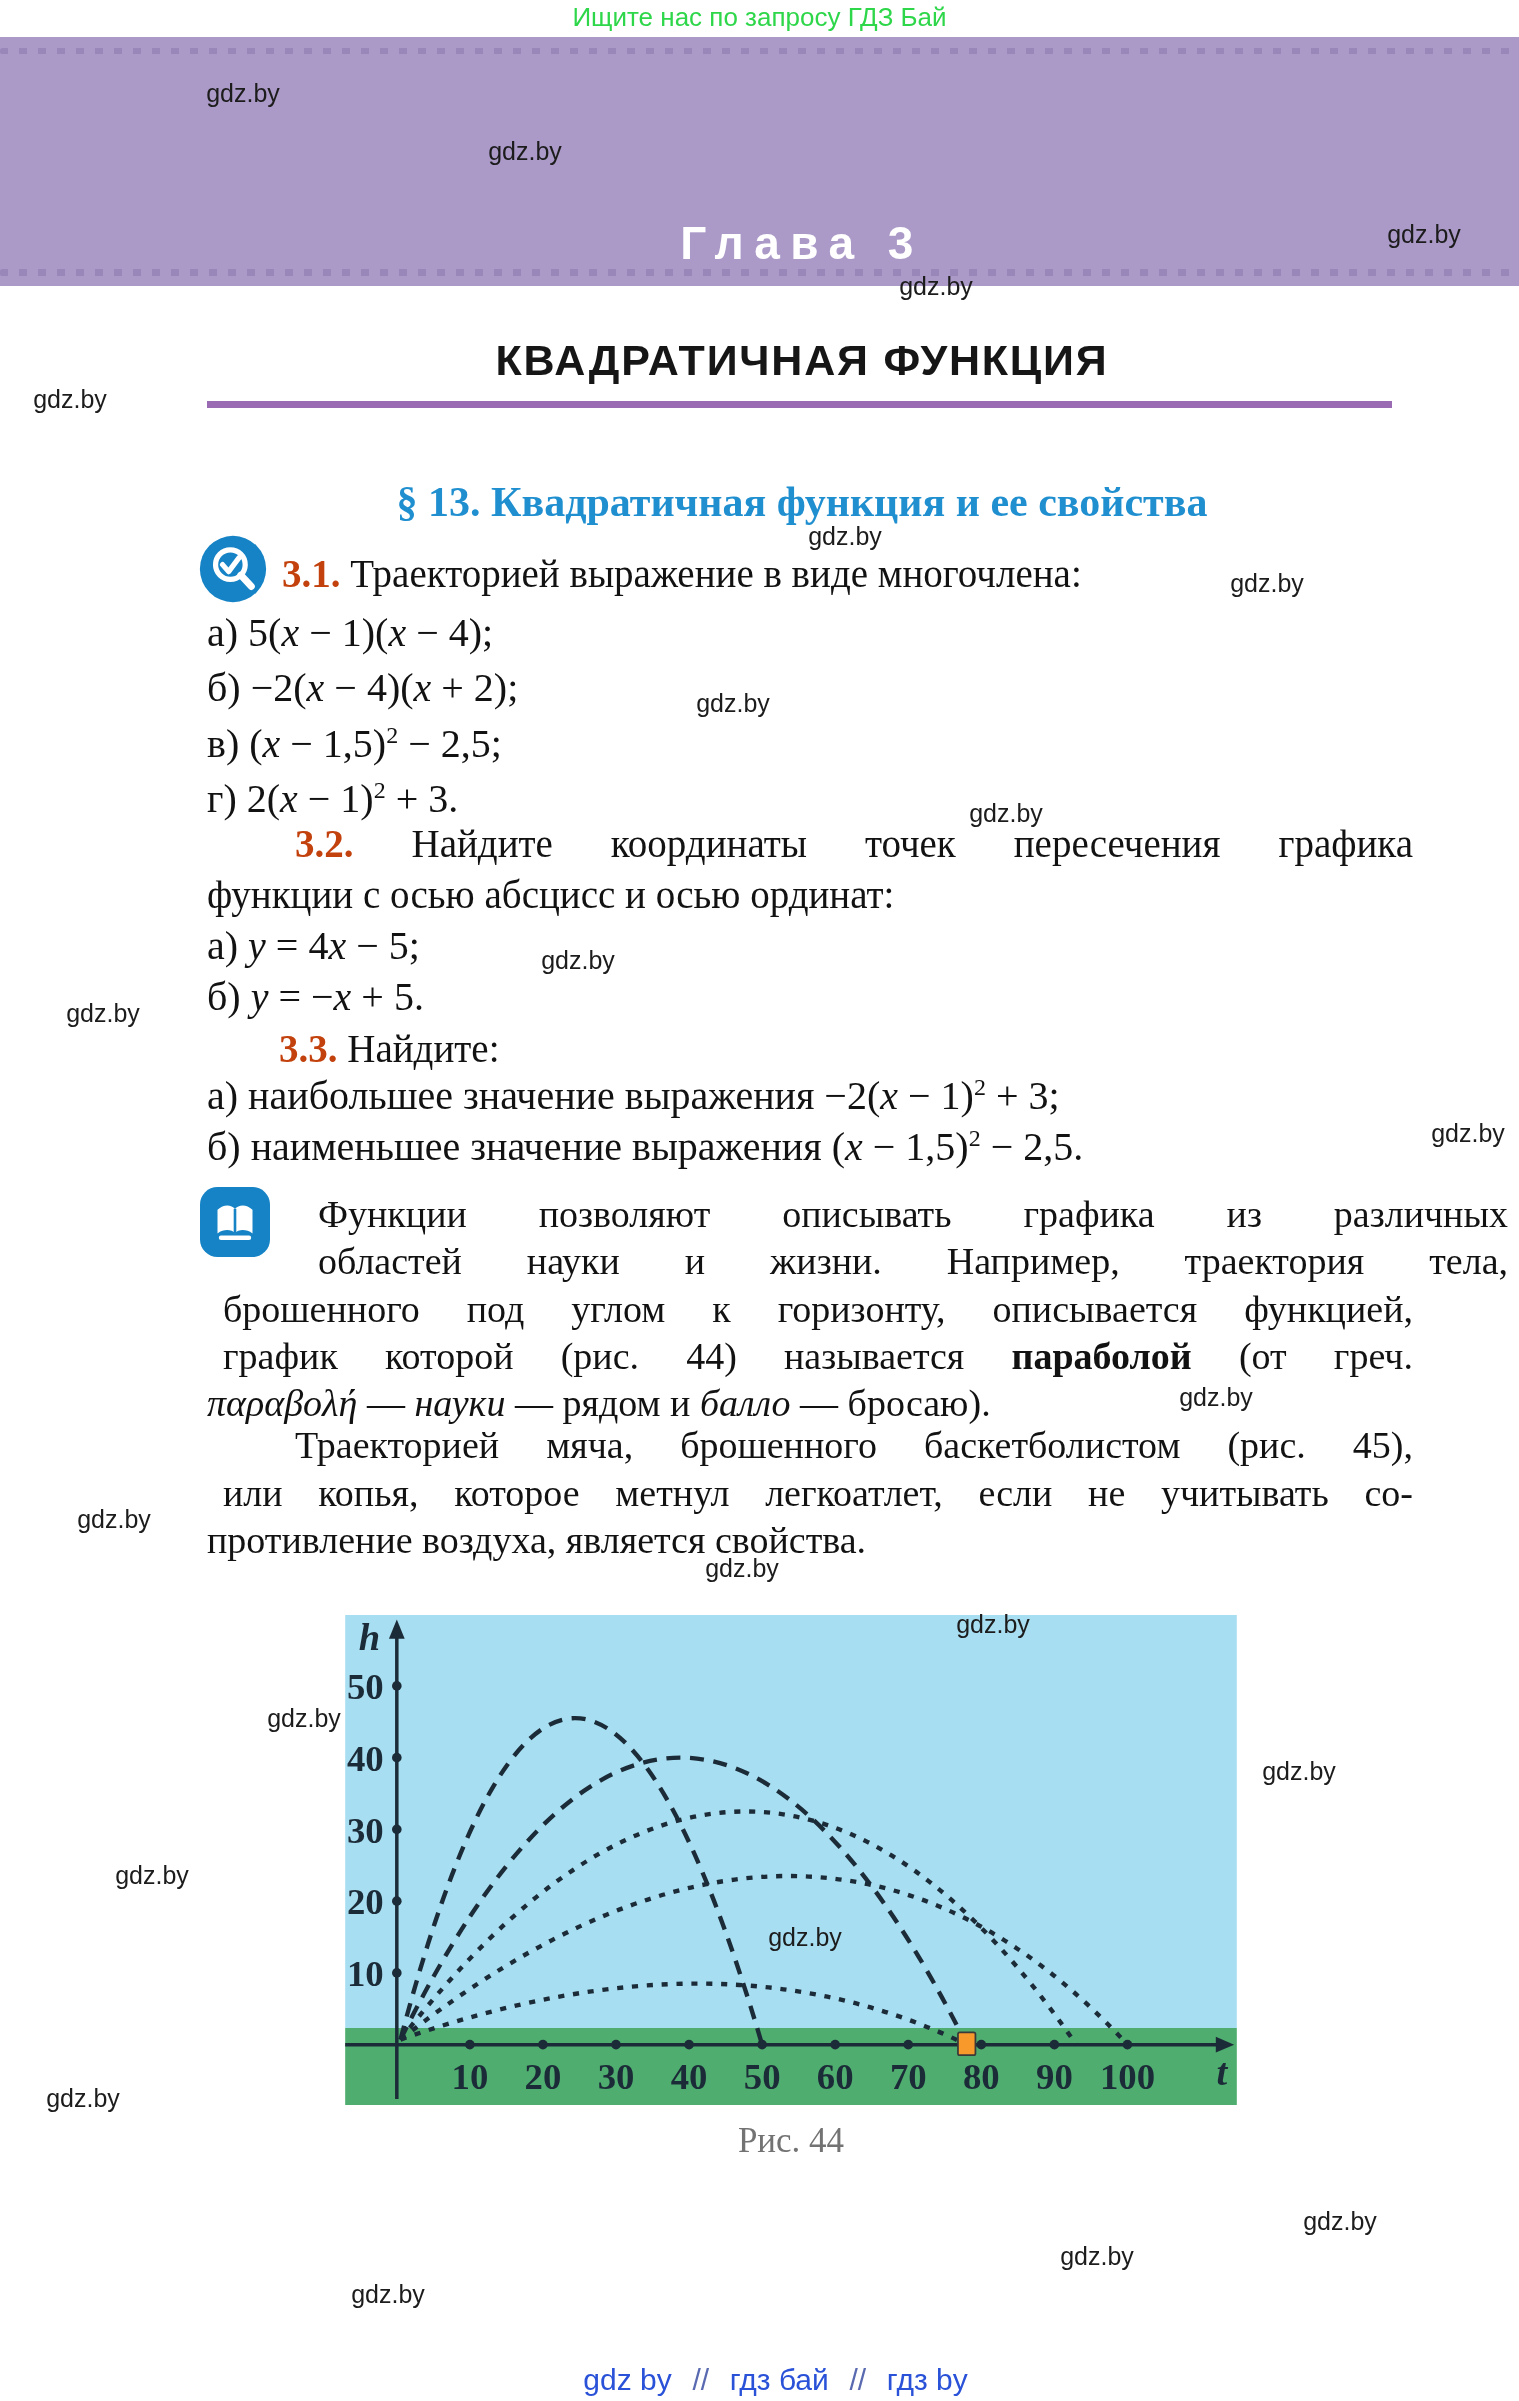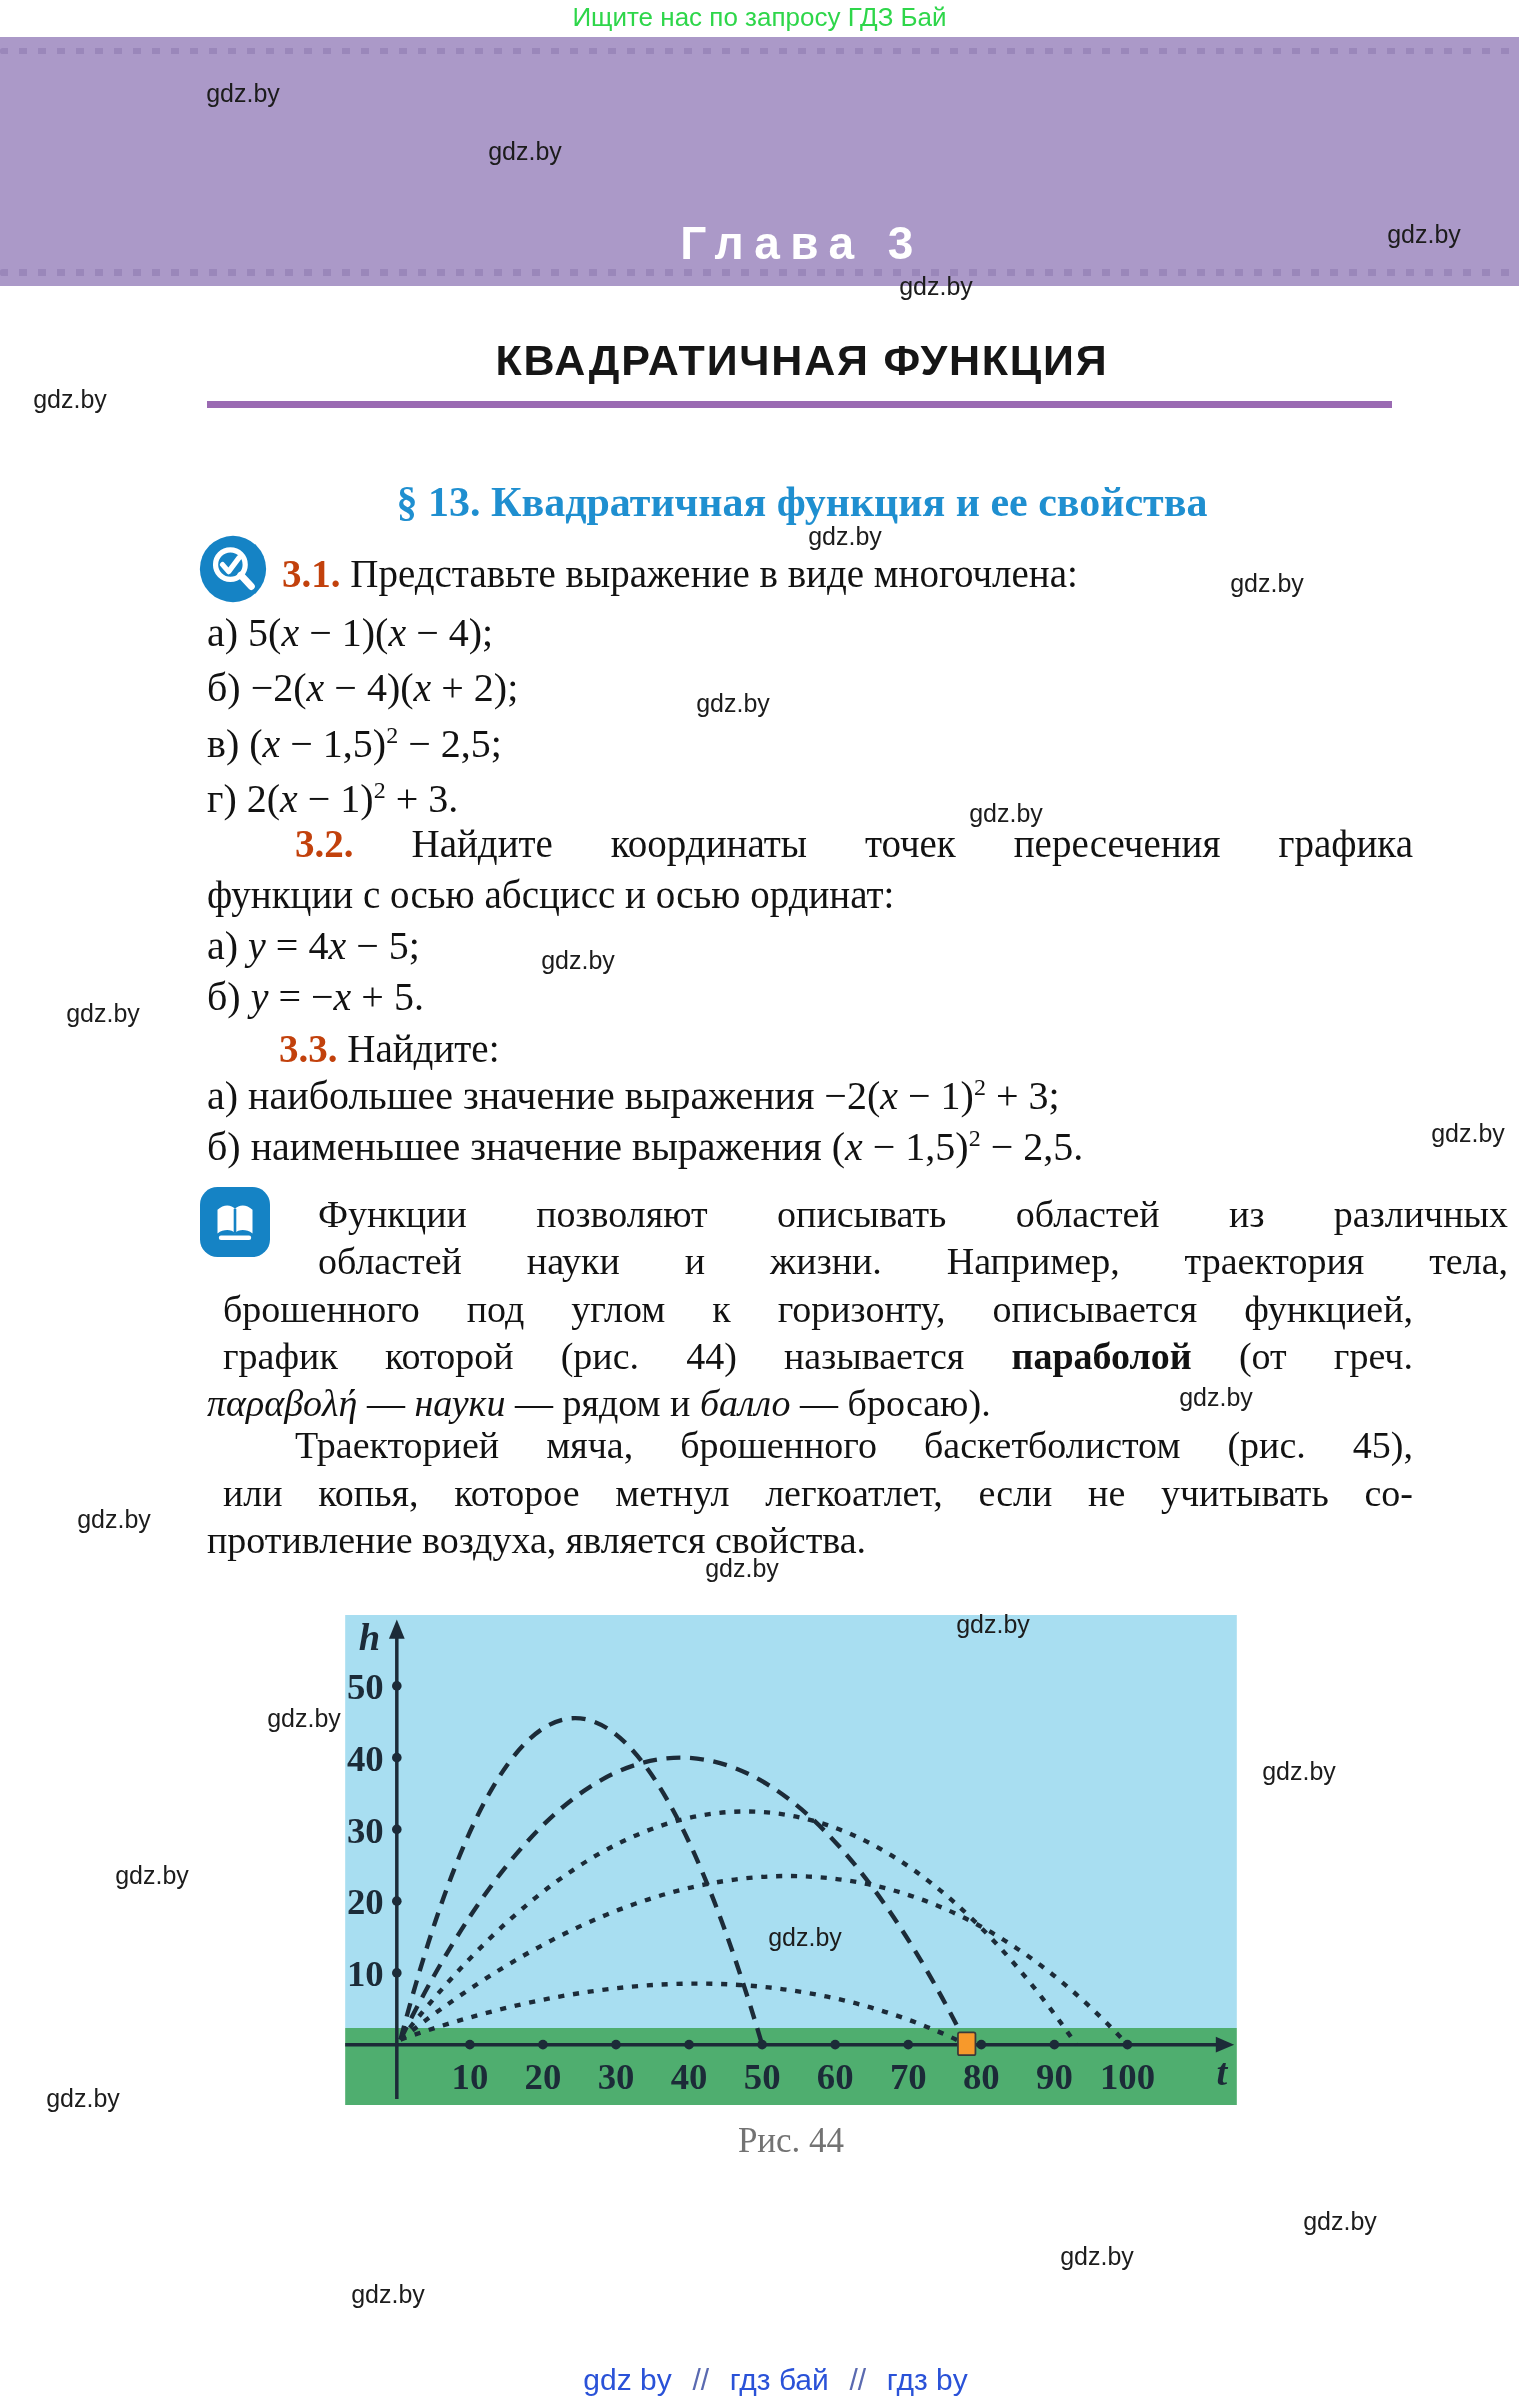--- a/index.html
+++ b/index.html
@@ -90,21 +90,21 @@
 <span class="task-icon">
   <svg width="68" height="68" viewBox="0 0 78 78">
     <circle cx="39" cy="39" r="38" fill="#1583c5"></circle>
     <circle cx="36" cy="34" r="17" stroke="#ffffff" stroke-width="6" fill="none"></circle>
     <line x1="48" y1="46" x2="60" y2="59" stroke="#ffffff" stroke-width="8" stroke-linecap="round"></line>
     <polyline points="27,34 34,42 46,26" stroke="#ffffff" stroke-width="6" fill="none" stroke-linecap="round" stroke-linejoin="round"></polyline>
   </svg>
 </span>
 <div class="tl" style="top:547px;padding-left:75px;">
   <span class="num">3.1.</span>
-  <span>Представьте выражение в виде многочлена:</span>
+  <span>Траекторией выражение в виде многочлена:</span>
 </div>
 <div class="tl frm" style="top:606px;">а)  5(<i>x</i> − 1)(<i>x</i> − 4);</div>
 <div class="tl frm" style="top:661px;">б)  −2(<i>x</i> − 4)(<i>x</i> + 2);</div>
 <div class="tl frm" style="top:717px;">в)  (<i>x</i> − 1,5)<sup>2</sup> − 2,5;</div>
 <div class="tl frm" style="top:772px;">г)  2(<i>x</i> − 1)<sup>2</sup> + 3.</div>
 
 <div class="tl j" style="top:817px;text-indent:72px;">
   <span class="num">3.2.</span>
   <span>Найдите координаты точек пересечения графика</span>
 </div>
@@ -120,21 +120,21 @@
 <div class="tl frm" style="top:1120px;">б) наименьшее значение выражения  (<i>x</i> − 1,5)<sup>2</sup> − 2,5.</div>
 
 <span class="book-icon">
   <svg width="70" height="70" viewBox="0 0 80 80">
     <rect x="0" y="0" width="80" height="80" rx="20" fill="#1583c5"></rect>
     <path d="M20 26 C27 19 36 20 40 25 C44 20 53 19 60 26 L60 53 C53 48 44 48 40 53 C36 48 27 48 20 53 Z" fill="#ffffff"></path>
     <line x1="40" y1="25" x2="40" y2="53" stroke="#1583c5" stroke-width="3"></line>
     <line x1="24" y1="58" x2="56" y2="58" stroke="#ffffff" stroke-width="5" stroke-linecap="round"></line>
   </svg>
 </span>
-<div class="tl par j" style="top:1190px;padding-left:95px;">Функции позволяют описывать областей из различных</div>
+<div class="tl par j" style="top:1190px;padding-left:95px;">Функции позволяют описывать графика из различных</div>
 <div class="tl par j" style="top:1237px;padding-left:95px;">областей науки и жизни. Например, траектория тела,</div>
 <div class="tl par j" style="top:1285px;">брошенного под углом к горизонту, описывается функцией,</div>
 <div class="tl par j" style="top:1332px;">график которой (рис. 44) называется <b>параболой</b> (от греч.</div>
 <div class="tl par" style="top:1379px;"><i>παραβολή</i> — <i>науки</i> — рядом и <i>балло</i> — бросаю).</div>
 <div class="tl par j" style="top:1421px;text-indent:72px;">Траекторией мяча, брошенного баскетболистом (рис. 45),</div>
 <div class="tl par j" style="top:1469px;">или копья, которое метнул легкоатлет, если не учитывать со-</div>
 <div class="tl par" style="top:1516px;">противление воздуха, является свойства.</div>
 
 <div class="chart">
   <svg id="chart-svg" width="892" height="490" viewBox="0 0 1019 560">

